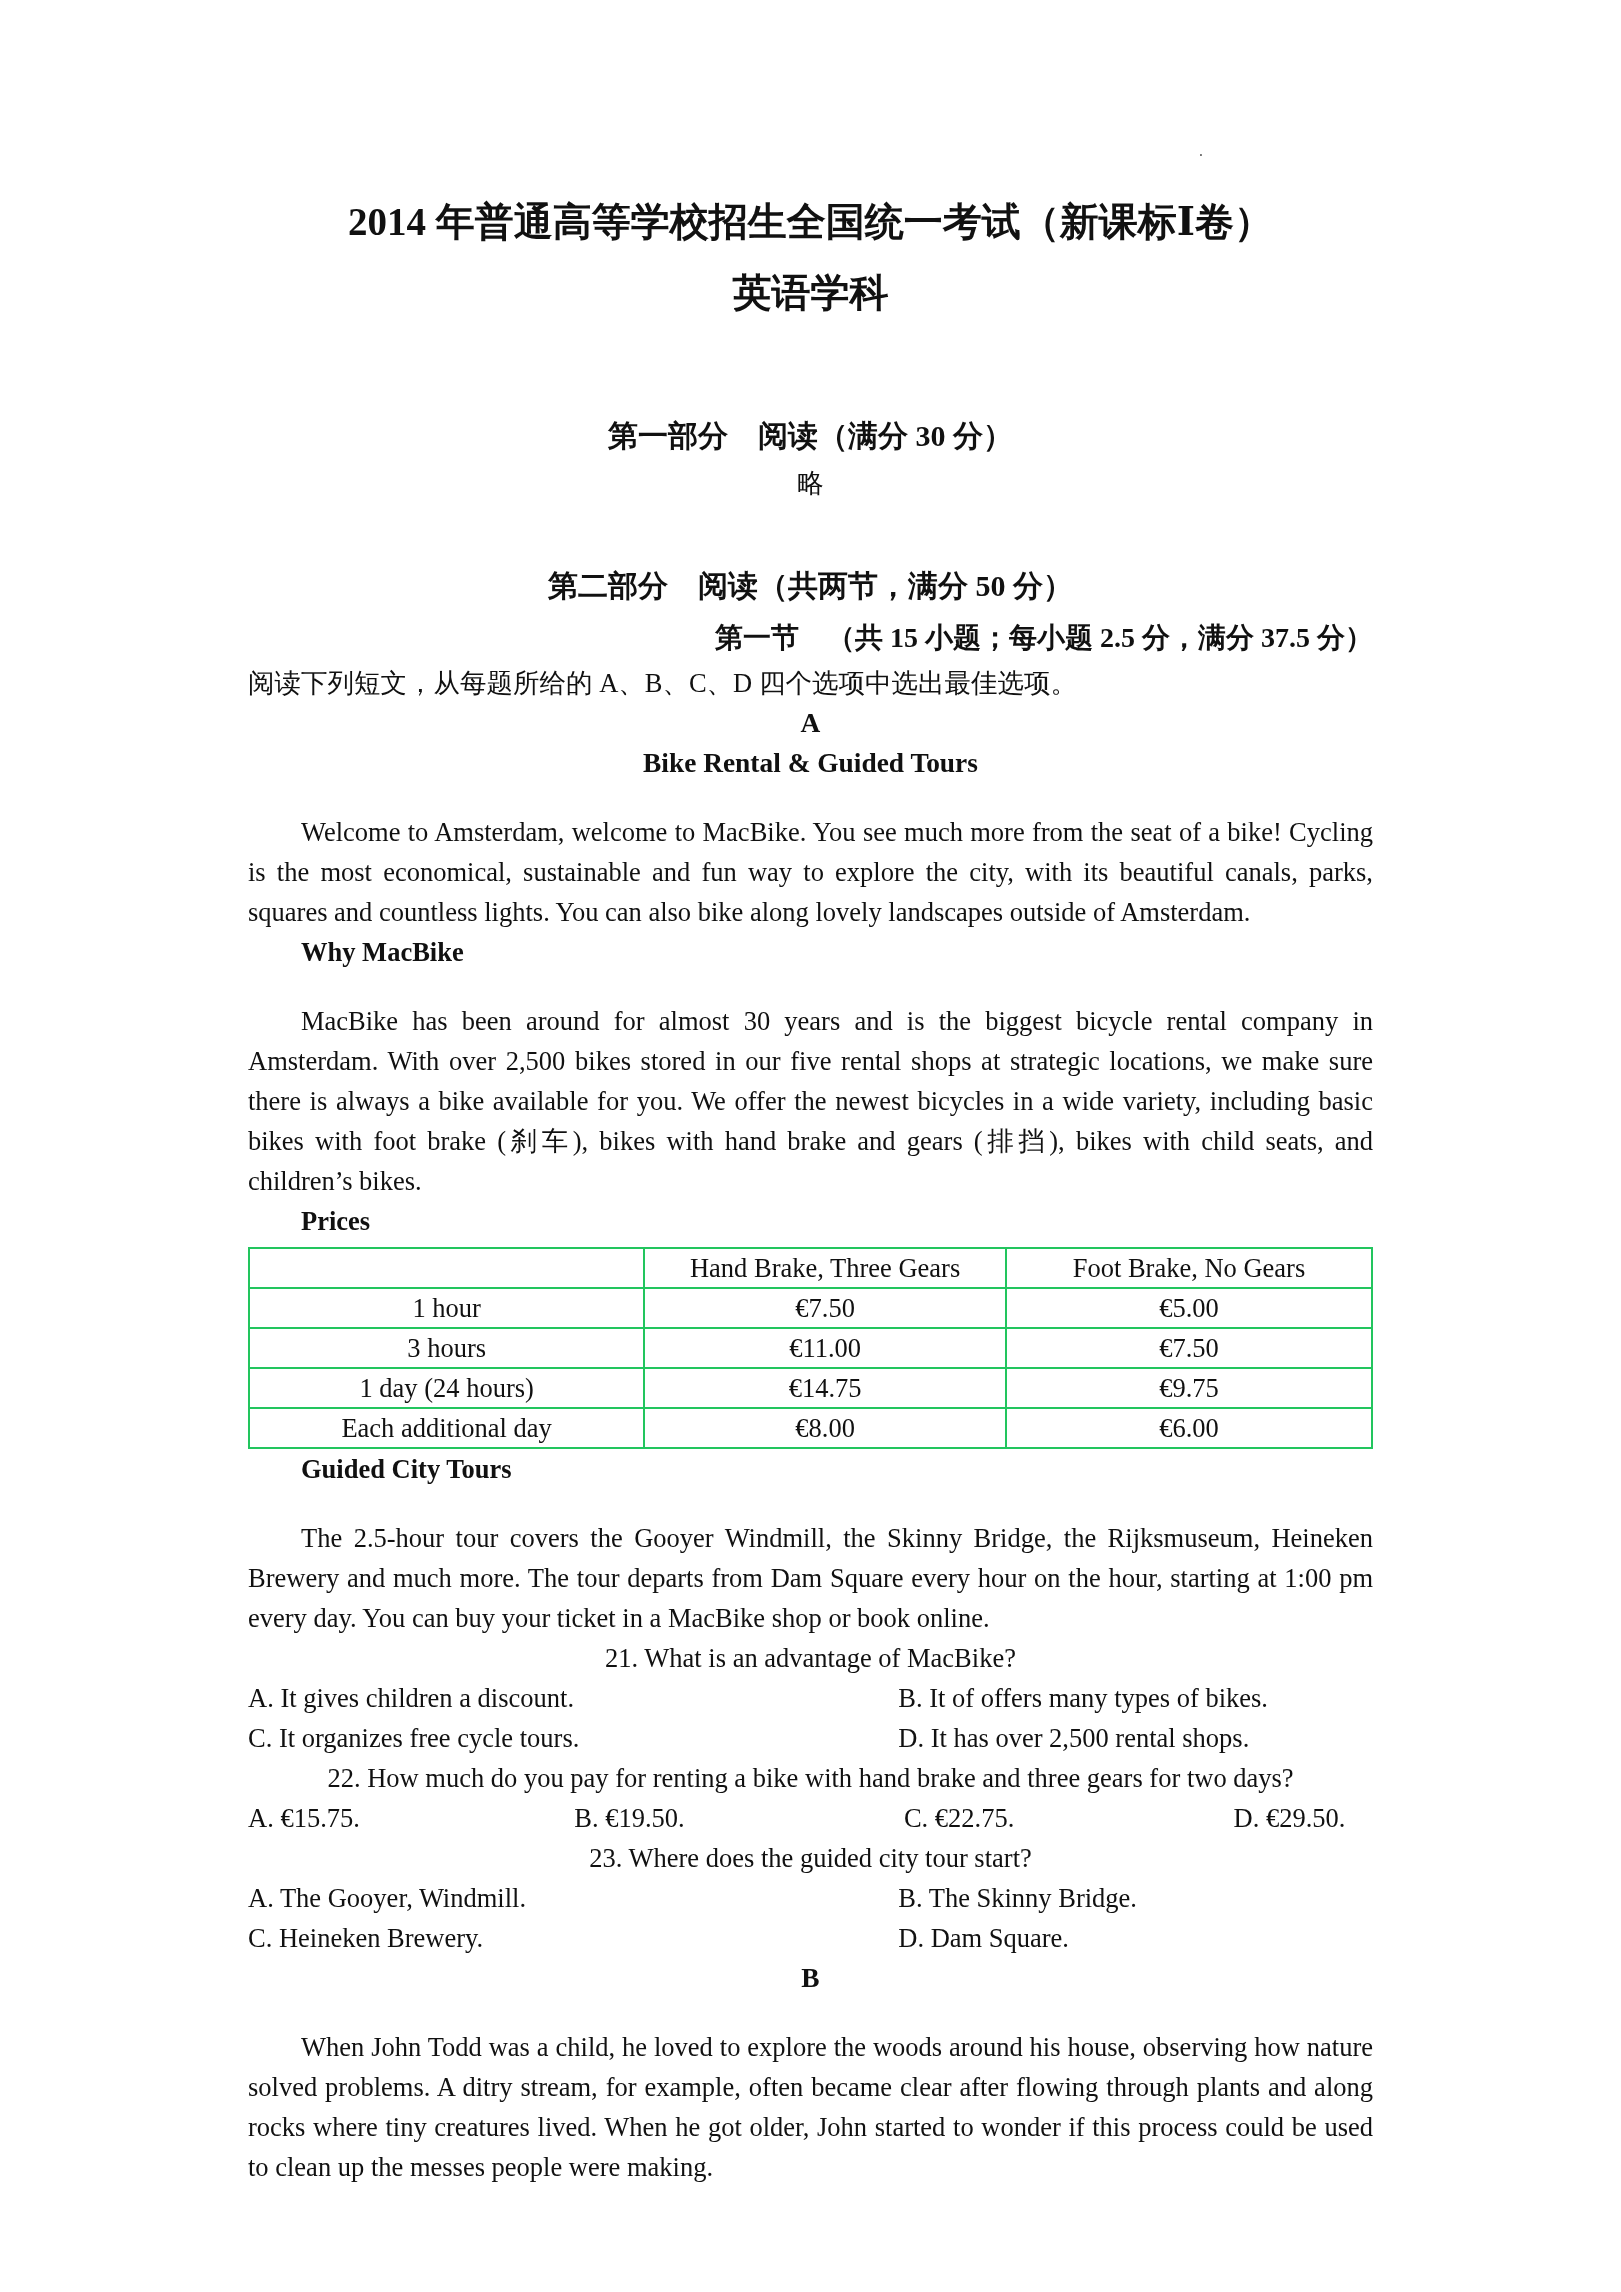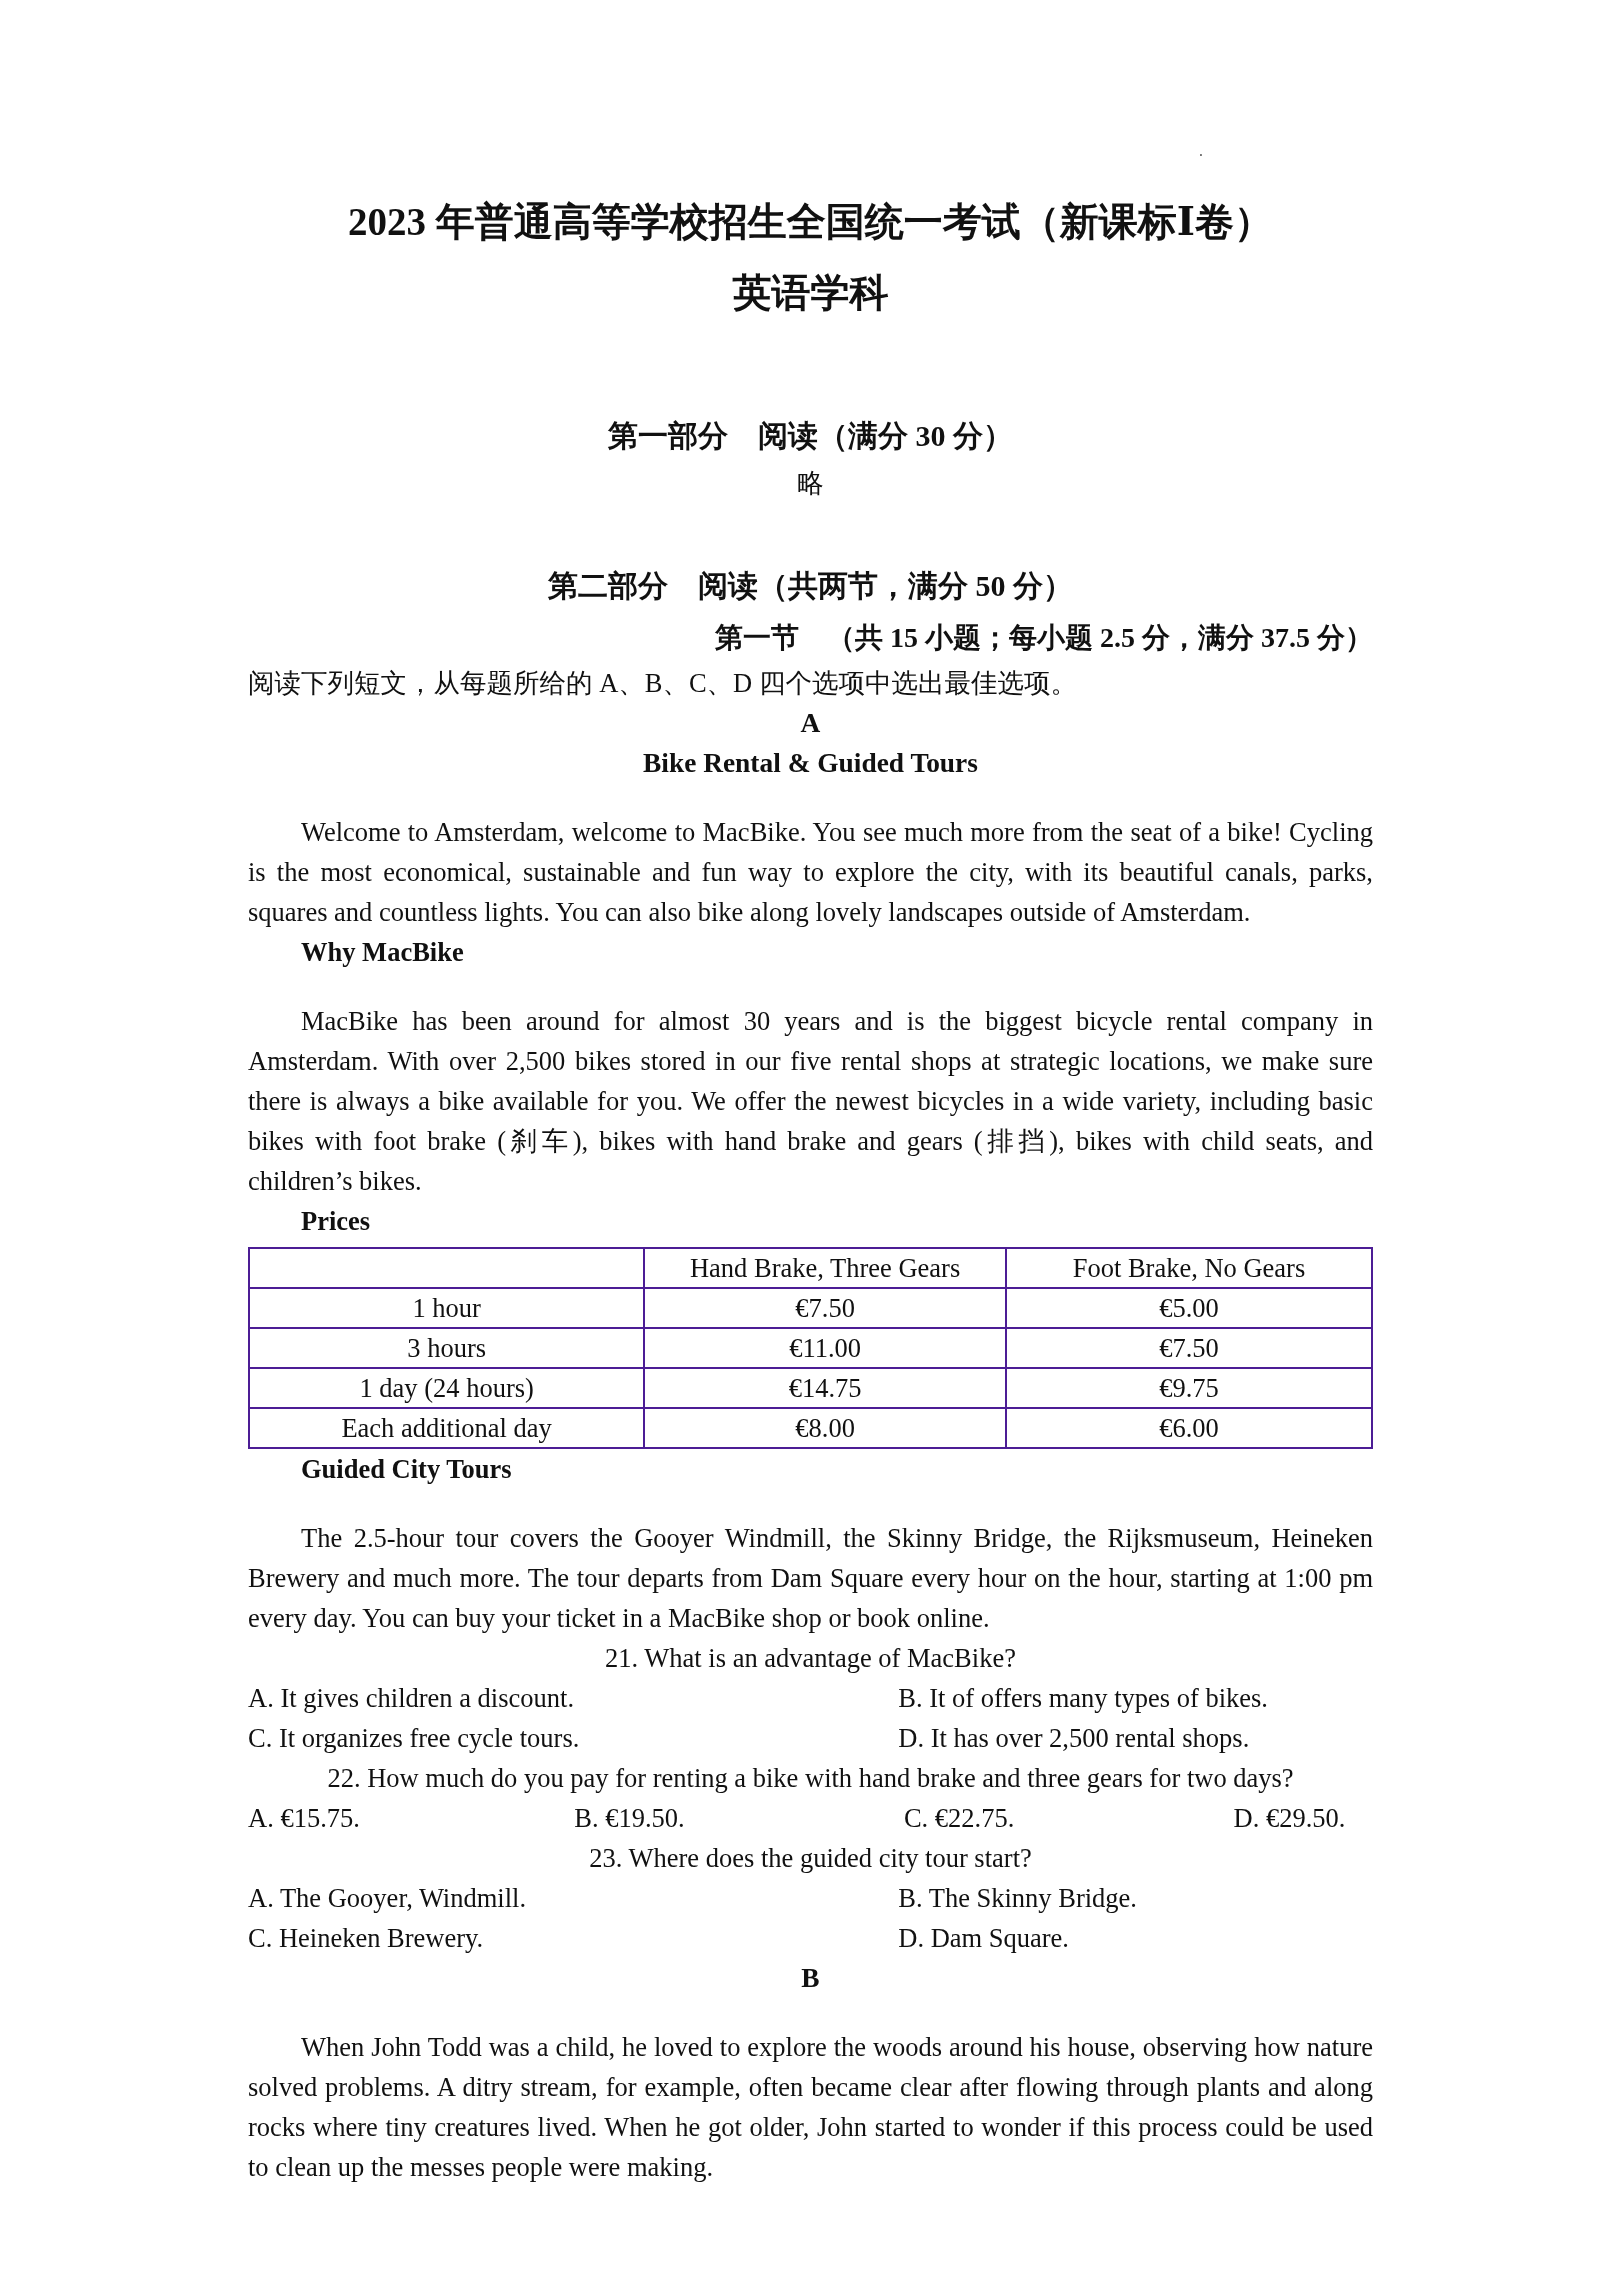--- a/index.html
+++ b/index.html
@@ -76,21 +76,21 @@
     text-indent: 2em;
   }
   table.price-table {
     width: 100%;
     border-collapse: collapse;
     margin-top: 5.9px;
     font-size: 26.5px;
   }
   table.price-table th,
   table.price-table td {
-    border: 2px solid #4c1d95;
+    border: 2px solid #22c55e;
     text-align: center;
     font-weight: normal;
     height: 40px;
     padding: 0 7.8px;
     line-height: 37px;
   }
   col.c1 { width: 35.2%; }
   col.c2 { width: 32.2%; }
   col.c3 { width: 32.6%; }
   .question { margin-top: 0; }
@@ -114,21 +114,21 @@
   }
 </style>
 </head>
 <body>
 
 <div class="page">
   <span class="stray-dot">.</span>
 
   <div class="content">
 
-    <div class="doc-title">2023 年普通高等学校招生全国统一考试（新课标Ⅰ卷）</div>
+    <div class="doc-title">2014 年普通高等学校招生全国统一考试（新课标Ⅰ卷）</div>
     <div class="doc-subtitle">英语学科</div>
 
     <div class="part-heading part-one-heading">第一部分　阅读（满分 30 分）</div>
     <div class="omitted-note">略</div>
 
     <div class="part-heading part-two-heading">第二部分　阅读（共两节，满分 50 分）</div>
     <div class="section-heading">第一节　（共 15 小题；每小题 2.5 分，满分 37.5 分）</div>
     <div class="instructions">阅读下列短文，从每题所给的 A、B、C、D 四个选项中选出最佳选项。</div>
 
     <div class="passage-label">A</div>

